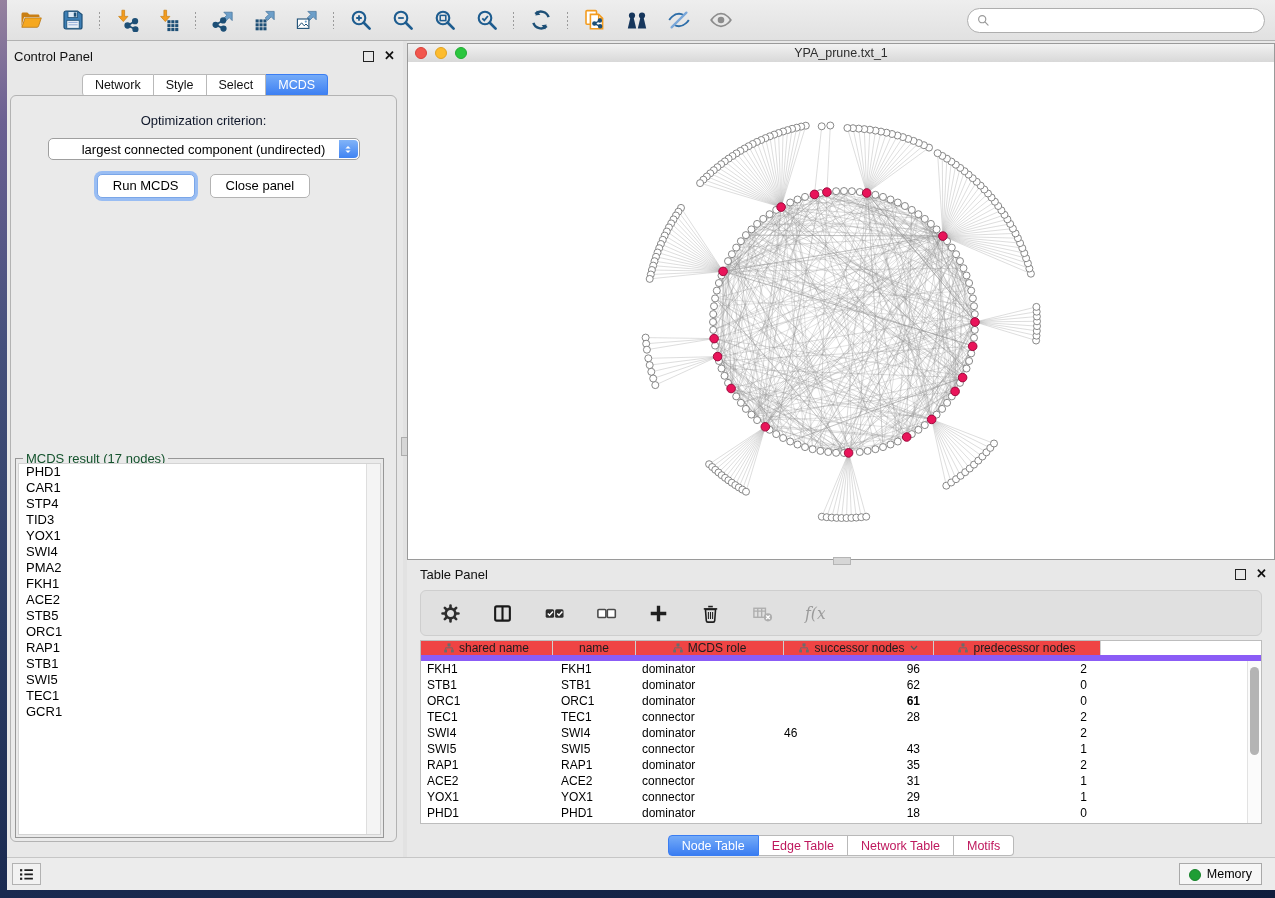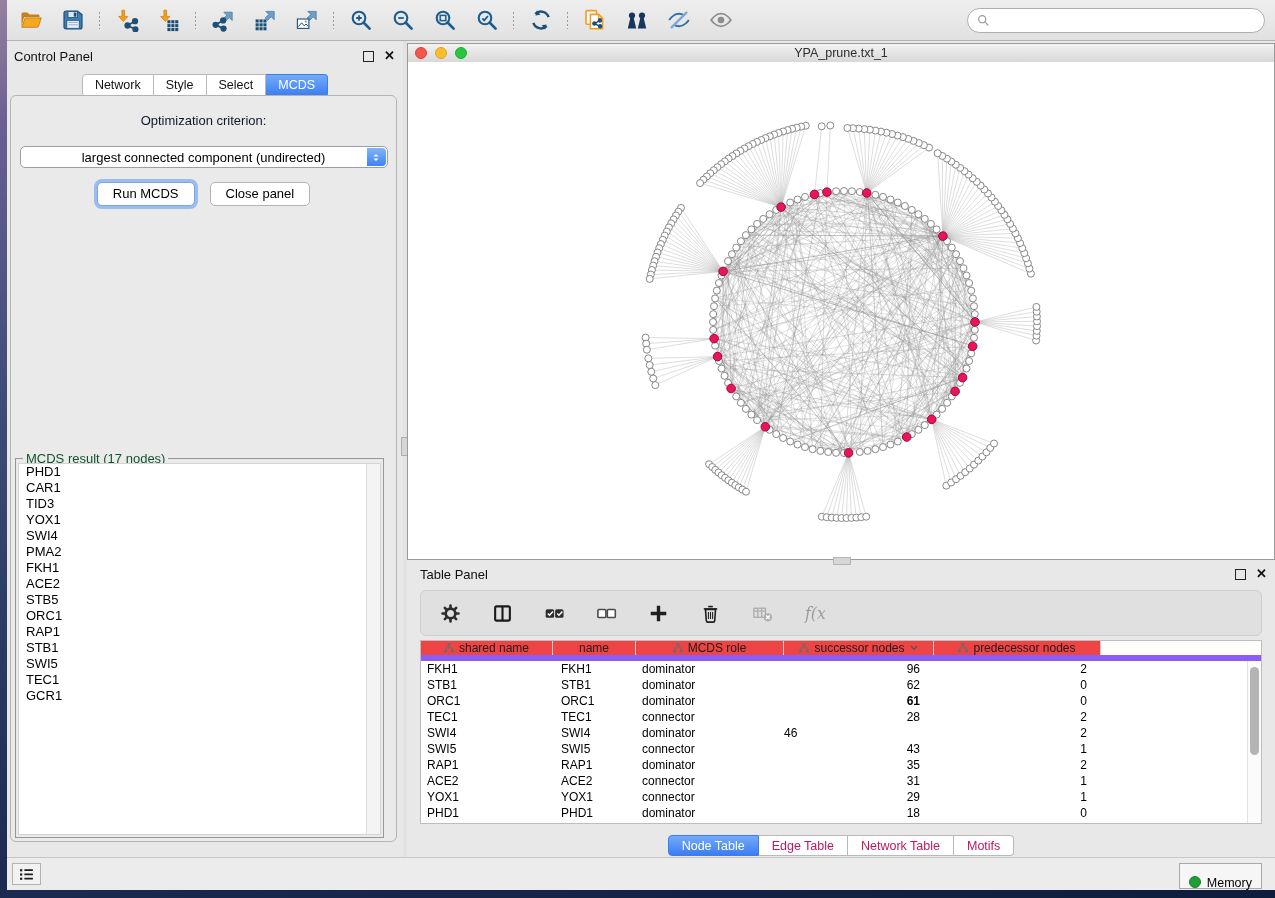--- a/index.html
+++ b/index.html
@@ -29,21 +29,21 @@
   .panel-head .spacer{flex:1}
   .float-box{width:9px;height:9px;border:1.6px solid #222;display:inline-block;margin-right:10px}
   .close-x{font-size:13px;font-weight:bold;color:#111;line-height:10px}
   .cp-tabs{position:absolute;top:33px;left:0;right:0;display:flex;justify-content:center}
   .tabbtn{font-size:12.5px;padding:3px 12px 4px;background:#fff;border:1px solid #b9b9b9;border-left:none;color:#111;cursor:default}
   .tabbtn:first-child{border-left:1px solid #b9b9b9;border-radius:4px 0 0 4px}
   .tabbtn:last-child{border-radius:0 4px 4px 0}
   .tabbtn.active{background:linear-gradient(#74abf8,#3a7df2);color:#fff;border-color:#3a7df2}
   .cp-sub{position:absolute;left:3px;right:6px;top:54px;bottom:16px;background:#eaeaea;border:1px solid #b3b3b3;border-radius:6px}
   .opt-label{margin-top:17px;text-align:center;font-size:13px;color:#0f172a}
-  .selectbox{margin:18px auto 0;width:368px;height:22px;border:1px solid #9f9f9f;border-radius:5px;background:#fff;
+  .selectbox{margin:10px auto 0;width:312px;height:22px;border:1px solid #9f9f9f;border-radius:5px;background:#fff;
     position:relative;display:flex;align-items:center;justify-content:center;font-size:13px;box-sizing:border-box}
   .selectbox .stepper{position:absolute;right:1px;top:1px;bottom:1px;width:19px;border-radius:0 4px 4px 0;
     background:linear-gradient(#82b4f8,#3f83f3);display:flex;align-items:center;justify-content:center}
   .btn-row{margin-top:14px;display:flex;justify-content:center;gap:15px}
   .pushbtn{background:#fff;border:1px solid #b3b3b3;border-radius:5px;font-size:13px;padding:3px 15px 4px;color:#000;cursor:default}
   .pushbtn.focused{box-shadow:0 0 0 3px rgba(98,158,248,.6);border-color:#7aa6e8}
   .resultbox{position:absolute;left:4px;right:12px;top:362px;bottom:3px;border:1px solid #979797}
   .resultbox .legend{position:absolute;top:-8px;left:7px;background:#eaeaea;padding:0 3px;font-size:13px;color:#14532d}
   .resultlist{position:absolute;left:2px;right:2px;top:4px;bottom:2px;background:#fff;border:1px solid #d4d4d4;overflow:hidden}
   .resultlist .item{font-size:13px;line-height:16px;padding-left:7px;color:#000}
@@ -84,21 +84,21 @@
   .tp-tab{font-size:12.5px;padding:3px 13px 4px;background:#fff;border:1px solid #b9b9b9;border-left:none;color:#be185d;cursor:default}
   .tp-tab:first-child{border-left:1px solid #b9b9b9;border-radius:4px 0 0 4px}
   .tp-tab:last-child{border-radius:0 4px 4px 0}
   .tp-tab.active{background:linear-gradient(#74abf8,#3a7df2);color:#fff;border-color:#3a7df2}
 
   
   .statusbar{position:absolute;left:0;right:0;bottom:0;height:32px;background:#ececec;border-top:1px solid #c6c6c6}
   .list-btn{position:absolute;left:5px;top:5px;width:29px;height:22px;background:#f2f2f2;border:1px solid #b2b2b2;
     display:flex;align-items:center;justify-content:center;box-sizing:border-box}
   .mem-btn{position:absolute;right:13px;top:5px;height:22px;background:#f6f6f6;border:1px solid #a9a9a9;
-    display:flex;align-items:flex-start;gap:6px;padding:12px 9px;font-size:12.5px;color:#000;box-sizing:border-box}
+    display:flex;align-items:flex-end;gap:6px;padding:3px 9px;font-size:12.5px;color:#000;box-sizing:border-box}
   .mem-dot{width:12px;height:12px;border-radius:50%;background:#1f9e35;border:1px solid #18822b;box-sizing:border-box}
 </style>
 </head>
 <body>
 
 <div class="app">
 
   <div class="toolbar">
     <div id="tb-groups" style="display:flex;align-items:center;">
         <div class="tb-group">
@@ -301,20 +301,21 @@
       <div class="btn-row">
         <button class="pushbtn focused">Run MCDS</button>
         <button class="pushbtn">Close panel</button>
       </div>
       <div class="resultbox">
         <span class="legend">MCDS result (17 nodes)</span>
         <div class="resultlist" id="mcds-list">
 
         <div class="item">PHD1</div>
             <div class="item">CAR1</div>
+            <div class="item">STP4</div>
             <div class="item">TID3</div>
             <div class="item">YOX1</div>
             <div class="item">SWI4</div>
             <div class="item">PMA2</div>
             <div class="item">FKH1</div>
             <div class="item">ACE2</div>
             <div class="item">STB5</div>
             <div class="item">ORC1</div>
             <div class="item">RAP1</div>
             <div class="item">STB1</div>

